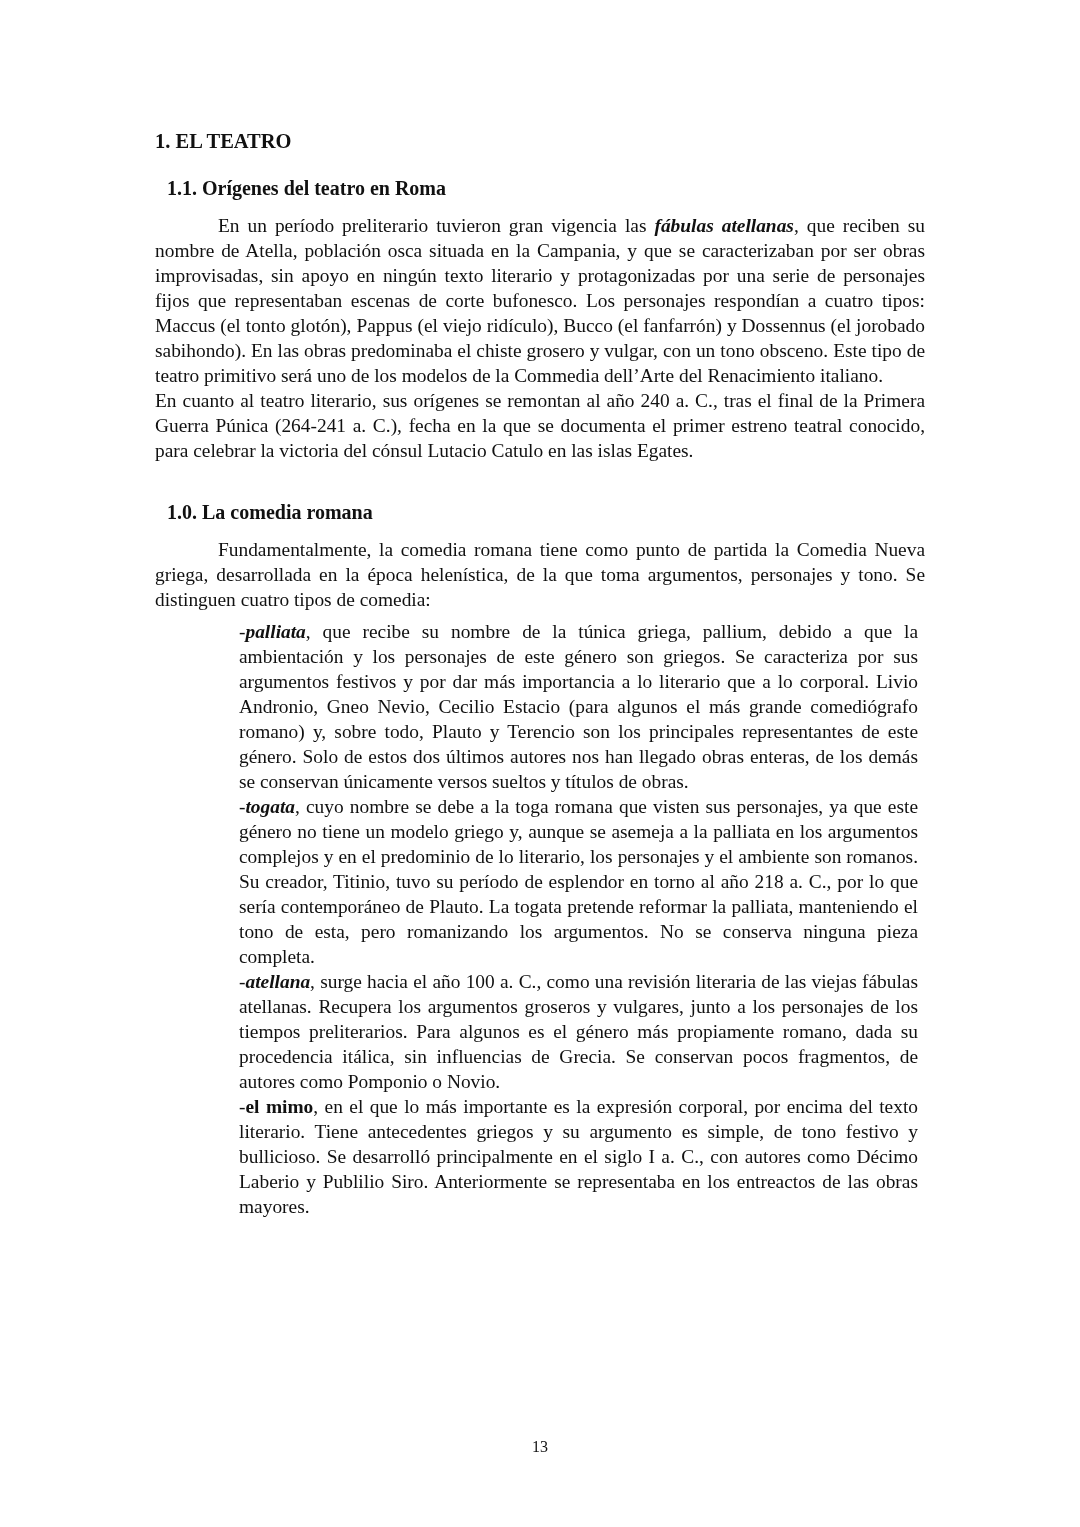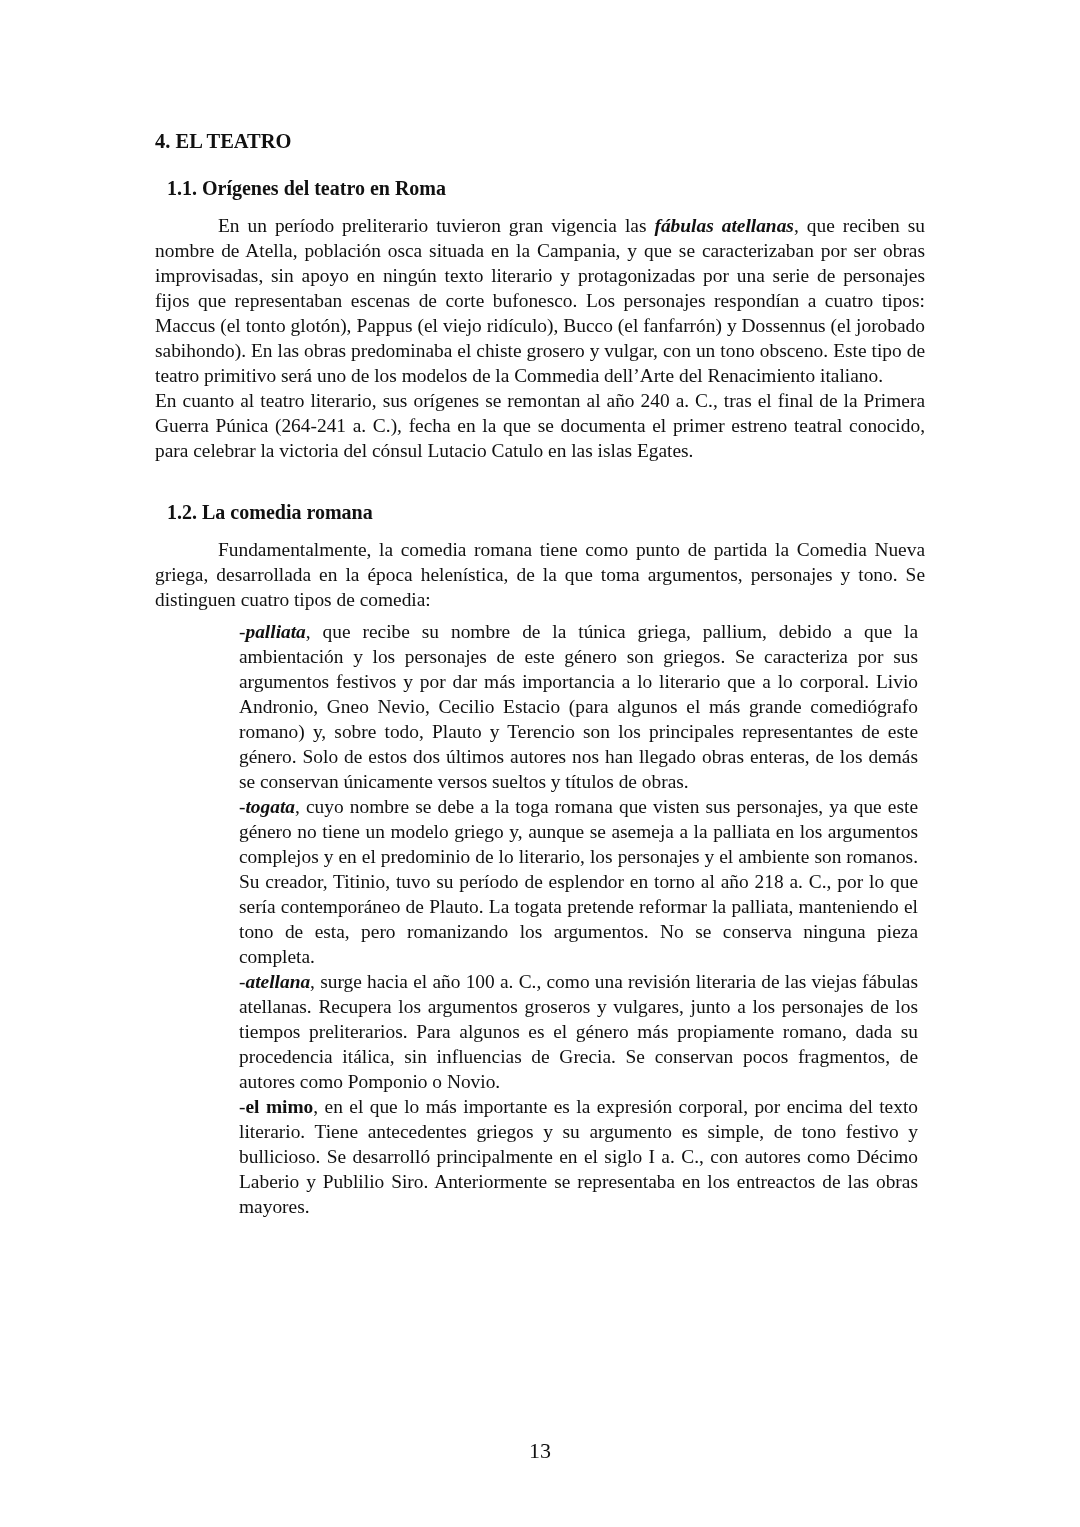--- a/index.html
+++ b/index.html
@@ -56,40 +56,40 @@
     }
     .b { font-weight: bold; }
     .i { }
     .bi { font-weight: bold; font-style: italic; }
     .page-number {
       position: absolute;
       top: 1438px;
       left: 0;
       width: 1080px;
       text-align: center;
-      font-size: 22px;
+      font-size: 16px;
       font-family: "Liberation Serif", "DejaVu Serif", serif;
     }
   </style>
 </head>
 <body>
 
 <div class="page">
-  <div class="h1">4. EL TEATRO</div>
+  <div class="h1">1. EL TEATRO</div>
 
   <div>
     <div class="h2">1.1. Orígenes del teatro en Roma</div>
     <p class="para indent-first"><span>En un período preliterario tuvieron gran vigencia las </span><span class="bi">fábulas atellanas</span><span>, que reciben su nombre de Atella, población osca situada en la Campania, y que se caracterizaban por ser obras improvisadas, sin apoyo en ningún texto literario y protagonizadas por una serie de personajes fijos que representaban escenas de corte bufonesco. Los personajes respondían a cuatro tipos: </span><span class="i">Maccus</span><span> (el tonto glotón), </span><span class="i">Pappus</span><span> (el viejo ridículo), </span><span class="i">Bucco</span><span> (el fanfarrón) y </span><span class="i">Dossennus</span><span> (el jorobado sabihondo). En las obras predominaba el chiste grosero y vulgar, con un tono obsceno. Este tipo de teatro primitivo será uno de los modelos de la </span><span class="i">Commedia dell’Arte</span><span> del Renacimiento italiano.</span></p>
     <p class="para"><span>En cuanto al teatro literario, sus orígenes se remontan al año 240 a. C., tras el final de la Primera Guerra Púnica (264-241 a. C.), fecha en la que se documenta el primer estreno teatral conocido, para celebrar la victoria del cónsul Lutacio Catulo en las islas Egates.</span></p>
   </div>
 
   <div class="section-gap"></div>
 
   <div>
-    <div class="h2">1.2. La comedia romana</div>
+    <div class="h2">1.0. La comedia romana</div>
     <p class="para indent-first"><span>Fundamentalmente, la comedia romana tiene como punto de partida la Comedia Nueva griega, desarrollada en la época helenística, de la que toma argumentos, personajes y tono. Se distinguen cuatro tipos de comedia:</span></p>
     <div class="list">
       <p class="para"><span>-</span><span class="bi">palliata</span><span>, que recibe su nombre de la túnica griega, </span><span class="i">pallium</span><span>, debido a que la ambientación y los personajes de este género son griegos. Se caracteriza por sus argumentos festivos y por dar más importancia a lo literario que a lo corporal. Livio Andronio, Gneo Nevio, Cecilio Estacio (para algunos el más grande comediógrafo romano) y, sobre todo, Plauto y Terencio son los principales representantes de este género. Solo de estos dos últimos autores nos han llegado obras enteras, de los demás se conservan únicamente versos sueltos y títulos de obras.</span></p>
       <p class="para"><span>-</span><span class="bi">togata</span><span>, cuyo nombre se debe a la toga romana que visten sus personajes, ya que este género no tiene un modelo griego y, aunque se asemeja a la </span><span class="i">palliata</span><span> en los argumentos complejos y en el predominio de lo literario, los personajes y el ambiente son romanos. Su creador, Titinio, tuvo su período de esplendor en torno al año 218 a. C., por lo que sería contemporáneo de Plauto. La </span><span class="i">togata</span><span> pretende reformar la </span><span class="i">palliata</span><span>, manteniendo el tono de esta, pero romanizando los argumentos. No se conserva ninguna pieza completa.</span></p>
       <p class="para"><span>-</span><span class="bi">atellana</span><span>, surge hacia el año 100 a. C., como una revisión literaria de las viejas </span><span class="i">fábulas atellanas</span><span>. Recupera los argumentos groseros y vulgares, junto a los personajes de los tiempos preliterarios. Para algunos es el género más propiamente romano, dada su procedencia itálica, sin influencias de Grecia. Se conservan pocos fragmentos, de autores como Pomponio o Novio.</span></p>
       <p class="para"><span>-</span><span class="b">el mimo</span><span>, en el que lo más importante es la expresión corporal, por encima del texto literario. Tiene antecedentes griegos y su argumento es simple, de tono festivo y bullicioso. Se desarrolló principalmente en el siglo I a. C., con autores como Décimo Laberio y Publilio Siro. Anteriormente se representaba en los entreactos de las obras mayores.</span></p>
     </div>
   </div>
 </div>
 

